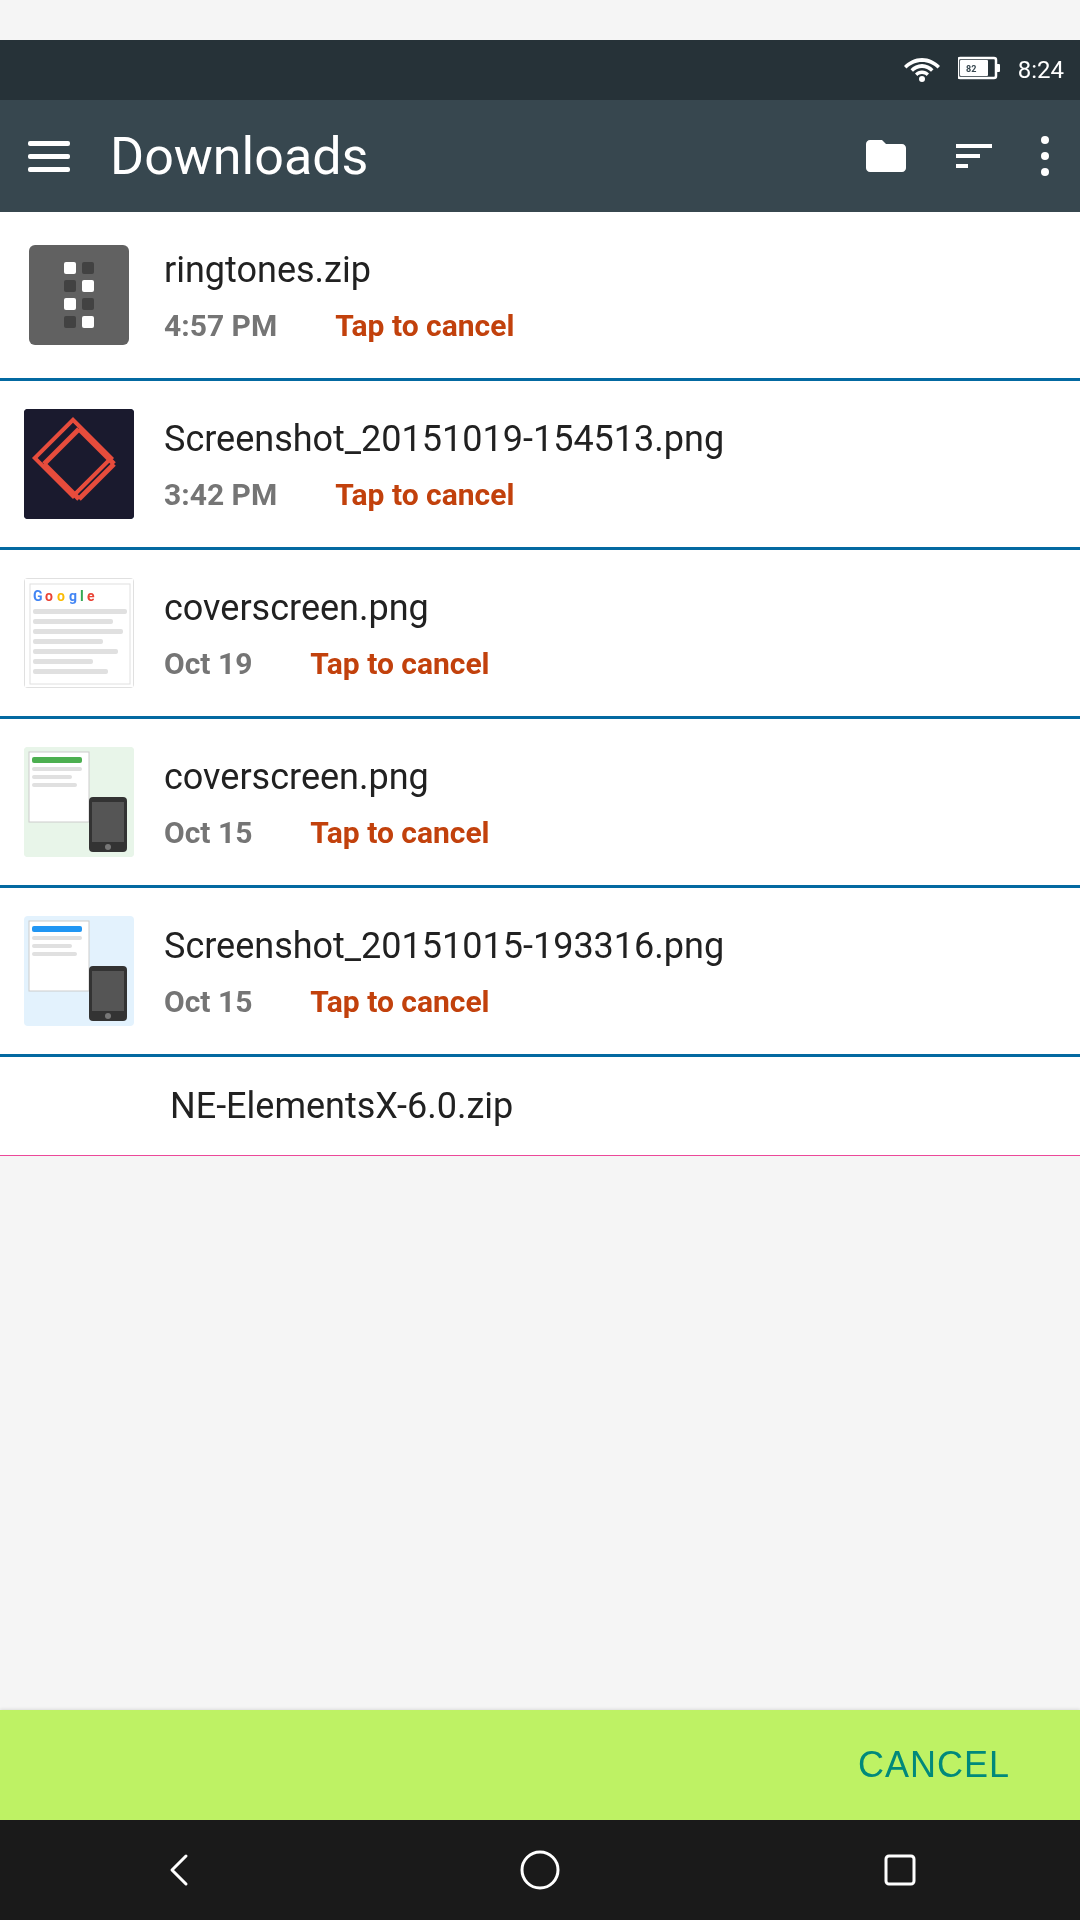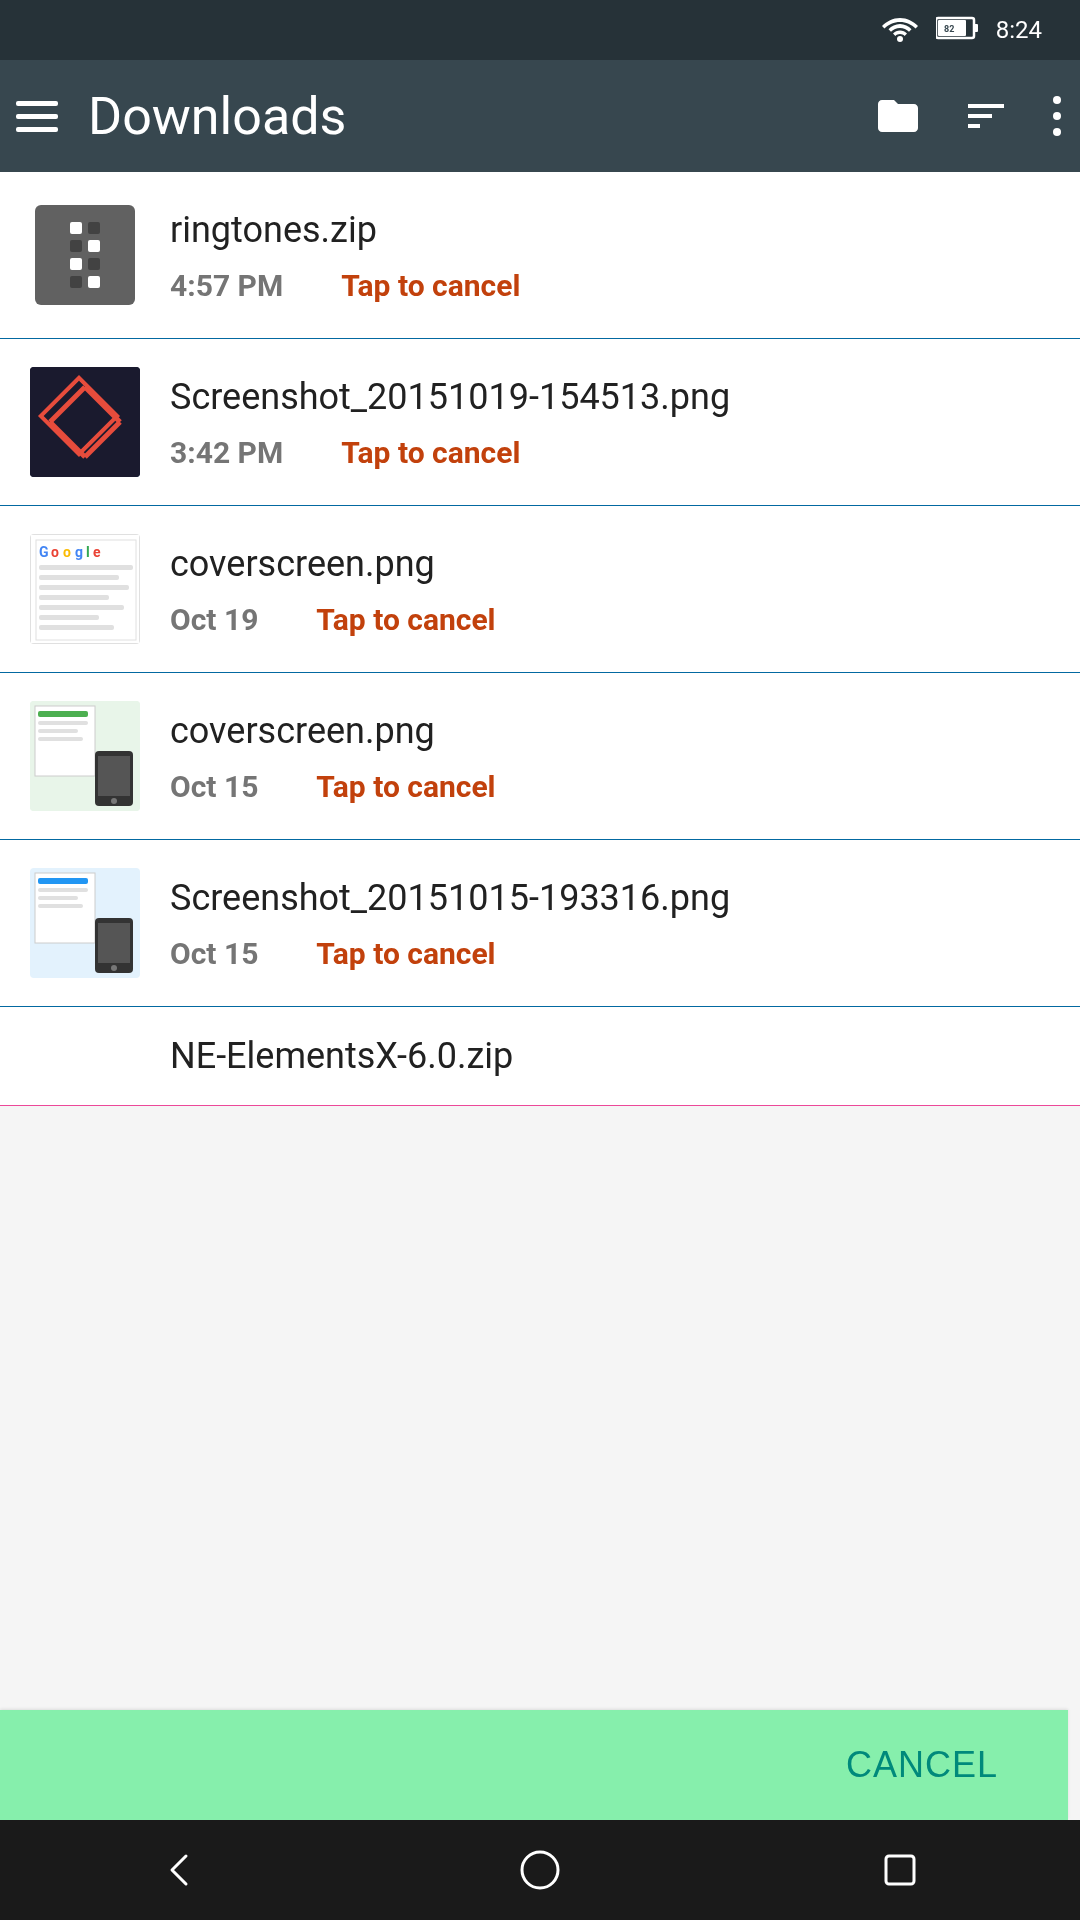--- a/index.html
+++ b/index.html
@@ -14,43 +14,44 @@
     }
 
     
     .status-bar {
       width: 100%;
       height: 60px;
       background: #263238;
       display: flex;
       align-items: center;
       justify-content: flex-end;
-      padding: 0 38px;
+      padding: 0 16px;
       gap: 20px;
+      margin-top: 40px;
     }
     .status-bar-icons {
       display: flex;
       align-items: center;
       gap: 18px;
     }
     .status-time {
       color: white;
       font-size: 24px;
       font-weight: 400;
     }
 
     
     .app-bar {
       width: 100%;
       height: 112px;
       background: #37474f;
       display: flex;
       align-items: center;
-      padding: 0 16px;
-      gap: 30px;
+      padding: 0 28px;
+      gap: 40px;
     }
     .app-bar-title {
       color: white;
       font-size: 52px;
       font-weight: 400;
       flex: 1;
     }
     .app-bar-icons {
       display: flex;
       align-items: center;
@@ -65,22 +66,22 @@
     }
 
     
     .file-list {
       background: white;
       width: 100%;
     }
     .file-item {
       display: flex;
       align-items: center;
-      padding: 28px 30px;
-      border-bottom: 1px solid #0369a1;
+      padding: 28px 24px;
+      border-bottom: 3px solid #0369a1;
       min-height: 130px;
     }
     .file-thumb {
       width: 110px;
       height: 110px;
       margin-right: 30px;
       flex-shrink: 0;
       display: flex;
       align-items: center;
       justify-content: center;
@@ -187,22 +188,22 @@
     .partial-name {
       font-size: 36px;
       color: #212121;
     }
 
     
     .action-bar {
       position: absolute;
       bottom: 100px;
       left: 0;
-      right: 12px;
-      background: #86efac;
+      right: 0;
+      background: #bef264;
       height: 110px;
       display: flex;
       align-items: center;
       justify-content: flex-end;
       padding: 0 30px;
       gap: 20px;
       box-shadow: 0 -1px 3px rgba(0,0,0,0.1);
     }
     .action-btn {
       height: 80px;

